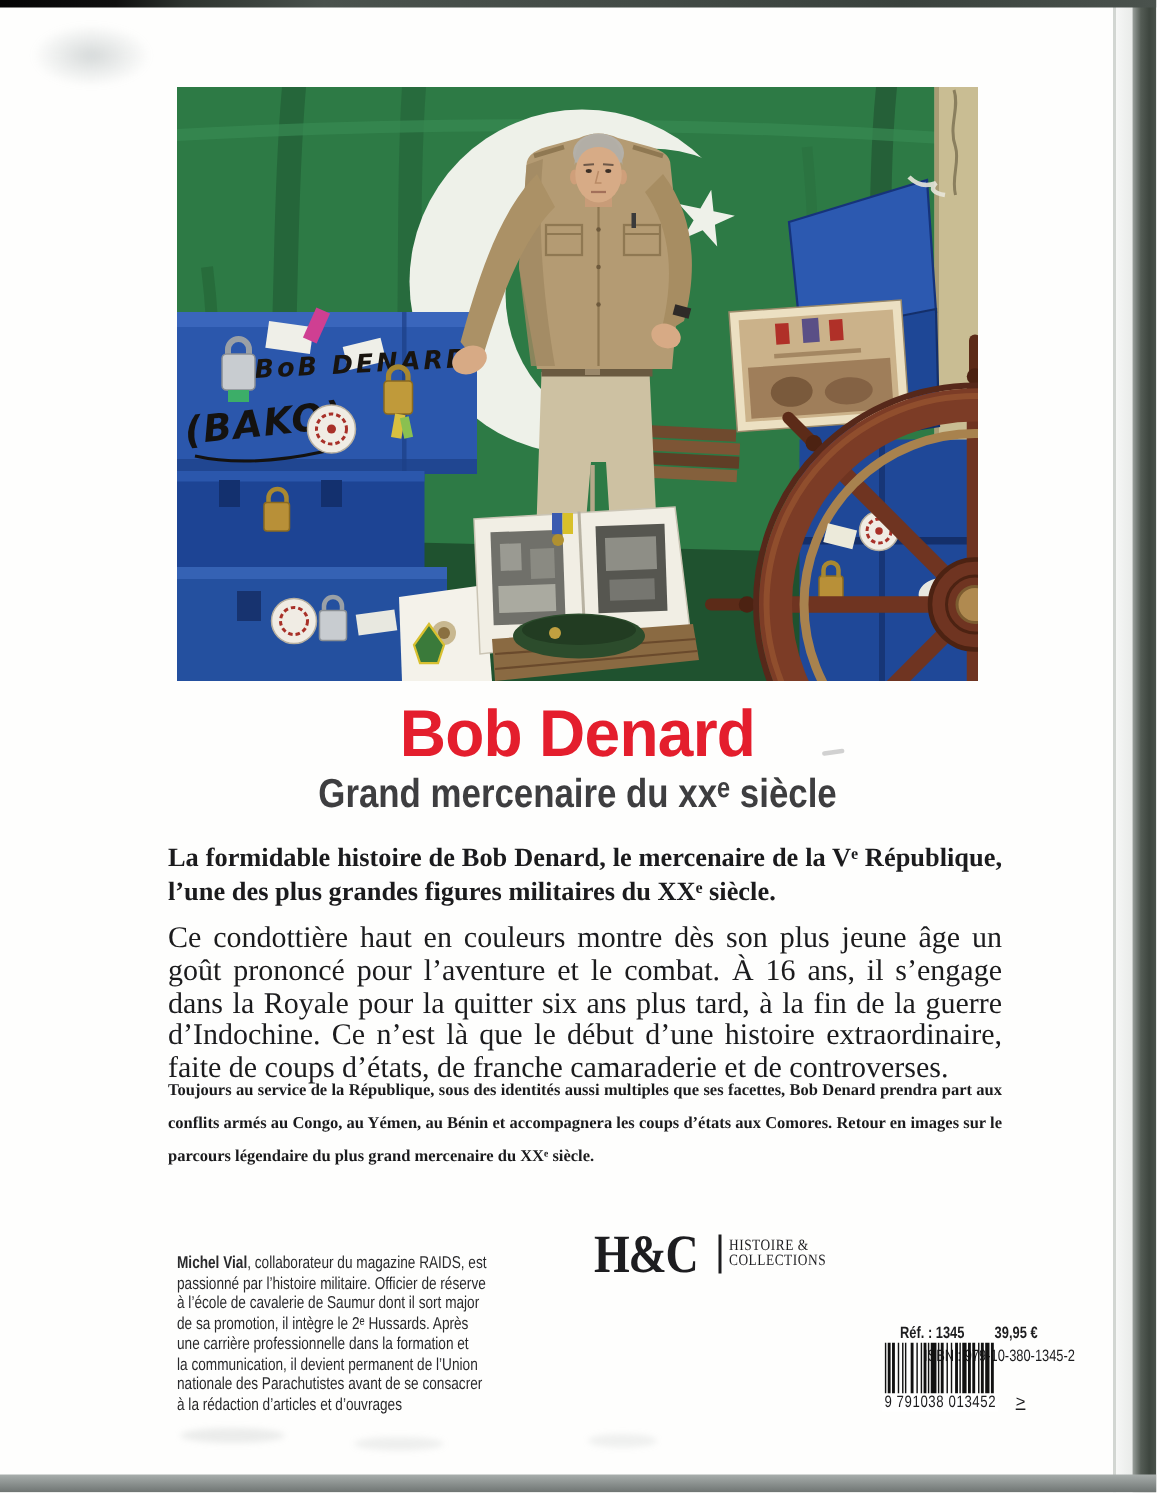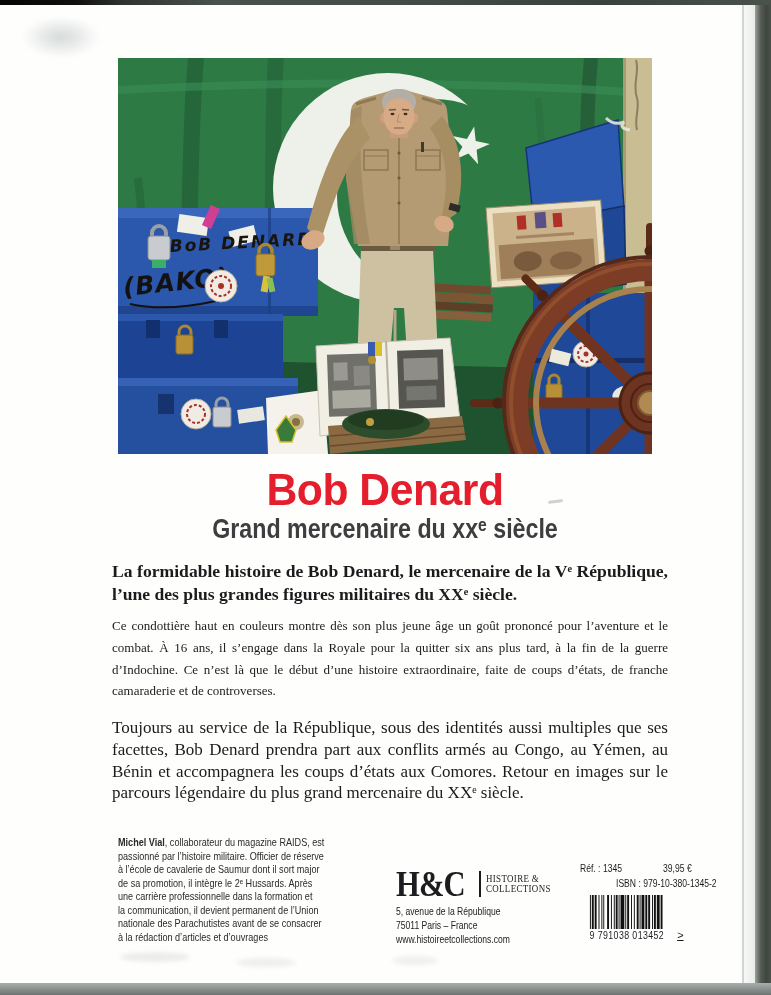--- a/index.html
+++ b/index.html
@@ -31,48 +31,48 @@
   .title-block{position:absolute;left:118px;top:468px;width:534px;text-align:center;}
   .title-block h1{margin:0;font-size:44px;line-height:44px;font-weight:700;letter-spacing:-.5px;
     color:#e41e2d;transform:scaleX(.97);}
   .title-block h2{margin:2px 0 0;font-size:27px;line-height:30px;font-weight:700;
     color:#3e3e40;transform:scaleX(.86);}
 
   
   .copy{position:absolute;left:112px;width:556px;text-align:justify;
     font-family:"Liberation Serif","DejaVu Serif",serif;color:#1b1b1d;}
   .copy.intro{top:560px;font-size:17.6px;line-height:22.5px;font-weight:700;}
-  .copy.p2{top:615px;font-size:13px;line-height:21.8px;}
-  .copy.p3{top:717px;font-size:17px;line-height:21.8px;}
+  .copy.p2{top:615px;font-size:20px;line-height:21.8px;}
+  .copy.p3{top:717px;font-size:11px;line-height:21.8px;font-weight:bold;}
   .copy p{margin:0;}
 
   
   .cond{display:inline-block;transform:scaleX(.78);transform-origin:0 50%;white-space:nowrap;}
   .cond-r{display:inline-block;transform:scaleX(.78);transform-origin:100% 50%;white-space:nowrap;}
 
   
   .bio{position:absolute;left:118px;top:836px;width:310px;font-size:11.5px;line-height:13.5px;
     color:#2a2a2c;transform:scaleX(.79);transform-origin:0 0;}
   .bio p{margin:0;}
   .bio .lines{white-space:pre-line;}
 
   
-  .publisher{position:absolute;left:396px;top:868px;width:200px;color:#1d1d20;}
+  .publisher{position:absolute;left:396px;top:820px;width:200px;color:#1d1d20;}
   .logo-row{display:flex;align-items:center;height:32px;}
   .logo-hc{font-family:"Liberation Serif","DejaVu Serif",serif;font-weight:700;font-size:36px;
     line-height:32px;letter-spacing:-1px;transform:scaleX(.85);transform-origin:0 50%;}
   .logo-divider{width:2px;height:26px;background:#1c1c1f;margin:0 5px 0 2px;}
   .pub-name{font-family:"Liberation Serif","DejaVu Serif",serif;font-size:10.5px;line-height:10.5px;
     letter-spacing:.4px;transform:scaleX(.85);transform-origin:0 50%;white-space:nowrap;}
   .pub-address{margin-top:4px;font-size:11px;line-height:14px;color:#222;}
   .pub-address div{white-space:nowrap;}
 
   
   .commerce{position:absolute;left:580px;top:861px;width:112px;font-size:11px;color:#1c1c1e;}
-  .ref-row{display:flex;justify-content:space-between;font-weight:400;line-height:14px;}
+  .ref-row{display:flex;justify-content:flex-end;font-weight:700;line-height:14px;margin-top:21px;}
   .isbn-row{line-height:14px;margin-top:1px;margin-left:36px;}
   .barcode{position:absolute;left:588px;top:895px;width:96px;}
   .barcode svg{display:block;}
   .barcode-digits-row{position:relative;margin-top:-6px;white-space:nowrap;text-decoration:underline;}
   .barcode-digits{display:inline-block;background:#fff;padding:0 2px;font-size:11px;
     letter-spacing:.5px;transform:scaleX(.8);transform-origin:0 50%;}
   .barcode-suffix{font-size:11px;margin-left:-8px;}
 </style>
 </head>
 <body>
@@ -351,25 +351,20 @@
 
   <div class="publisher">
     <div class="logo-row">
       <span class="logo-hc">H&amp;C</span>
       <span class="logo-divider"></span>
       <span class="pub-name">
         <span>HISTOIRE &amp;</span><br>
         <span>COLLECTIONS</span>
       </span>
     </div>
-    <div class="pub-address">
-      <div><span class="cond">5, avenue de la République</span></div>
-      <div><span class="cond">75011 Paris – France</span></div>
-      <div><span class="cond">www.histoireetcollections.com</span></div>
-    </div>
   </div>
 
   <div class="commerce">
     <div class="ref-row">
       <span class="cond">Réf. : 1345</span>
       <span class="cond-r">39,95 €</span>
     </div>
     <div class="isbn-row">
       <span class="cond">ISBN : 979-10-380-1345-2</span>
     </div>

